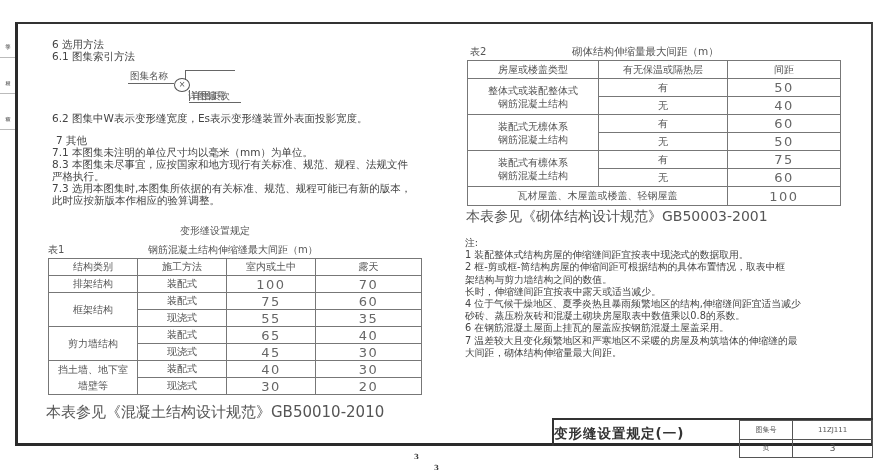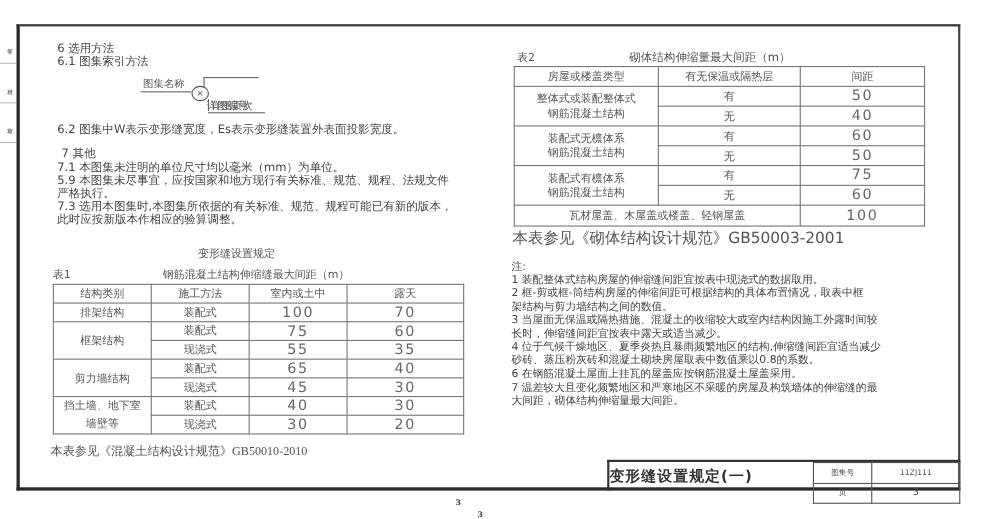--- a/index.html
+++ b/index.html
@@ -56,21 +56,21 @@
   <div class="circle">×</div>
   <div class="line" style="left:61px;top:36px;width:1px;height:11px;"></div>
   <span class="lbl" style="left:64px;top:36px;">详图页次</span>
   <div class="line" style="left:61px;top:48px;width:52px;height:1px;"></div>
 </div>
 
 <div class="txt" style="left:52px;top:112px;">6.2  图集中W表示变形缝宽度，Es表示变形缝装置外表面投影宽度。</div>
 
 <div class="txt" style="left:56px;top:134px;">7  其他</div>
 <div class="txt" style="left:52px;top:146px;">7.1  本图集未注明的单位尺寸均以毫米（mm）为单位。</div>
-<div class="txt" style="left:52px;top:158px;">5.9  本图集未尽事宜，应按国家和地方现行有关标准、规范、规程、法规文件</div>
+<div class="txt" style="left:52px;top:158px;">8.3  本图集未尽事宜，应按国家和地方现行有关标准、规范、规程、法规文件</div>
 <div class="txt" style="left:52px;top:170px;">严格执行。</div>
 <div class="txt" style="left:52px;top:182px;">7.3  选用本图集时,本图集所依据的有关标准、规范、规程可能已有新的版本，</div>
 <div class="txt" style="left:52px;top:194px;">此时应按新版本作相应的验算调整。</div>
 
 <div class="subtitle">变形缝设置规定</div>
 
 <div class="t-caption" style="left:48px;top:243px;">表1</div>
 <div class="t-caption" style="left:148px;top:243px;">钢筋混凝土结构伸缩缝最大间距（m）</div>
 <table class="t" style="left:48px;top:258px;width:374px;">
   <tbody>
@@ -117,21 +117,21 @@
     <td class="n">40</td>
     <td class="n">30</td>
   </tr>
   <tr>
     <td>现浇式</td>
     <td class="n">30</td>
     <td class="n">20</td>
   </tr>
 </tbody>
   </table>
-<div class="t-caption" style="left:46px;top:403px;font-size:11px;font-family:Liberation Serif, serif;">本表参见《混凝土结构设计规范》GB50010-2010</div>
+<div class="t-caption" style="left:46px;top:403px;font-size:15px;">本表参见《混凝土结构设计规范》GB50010-2010</div>
 
 <div class="t-caption" style="left:470px;top:45px;">表2</div>
 <div class="t-caption" style="left:572px;top:45px;font-size:10.5px;">砌体结构伸缩量最大间距（m）</div>
 <table class="t" style="left:467px;top:60px;width:374px;">
   <tbody>
       <tr>
     <td style="width:130px;height:17px;">房屋或楼盖类型</td>
     <td style="width:128px;">有无保温或隔热层</td>
     <td>间距</td>
   </tr>
@@ -177,21 +177,20 @@
   </tr>
 </tbody>
   </table>
 <div class="t-caption" style="left:466px;top:208px;font-size:14px;text-align:center;">本表参见《砌体结构设计规范》GB50003-2001</div>
 
 <div class="notes">
   <div>注:</div>
   <div>1  装配整体式结构房屋的伸缩缝间距宜按表中现浇式的数据取用。</div>
   <div>2  框-剪或框-筒结构房屋的伸缩间距可根据结构的具体布置情况，取表中框</div>
   <div>架结构与剪力墙结构之间的数值。</div>
-  <div>3  当屋面无保温或隔热措施、混凝土的收缩较大或室内结构因施工外露时间较</div>
   <div>长时，伸缩缝间距宜按表中露天或适当减少。</div>
   <div>4  位于气候干燥地区、夏季炎热且暴雨频繁地区的结构,伸缩缝间距宜适当减少</div>
   <div>砂砖、蒸压粉灰砖和混凝土砌块房屋取表中数值乘以0.8的系数。</div>
   <div>6  在钢筋混凝土屋面上挂瓦的屋盖应按钢筋混凝土屋盖采用。</div>
   <div>7  温差较大且变化频繁地区和严寒地区不采暖的房屋及构筑墙体的伸缩缝的最</div>
   <div>大间距，砌体结构伸缩量最大间距。</div>
 </div>
 
 <div class="titleblock">
   <div class="tb-title">变形缝设置规定(一)</div>

